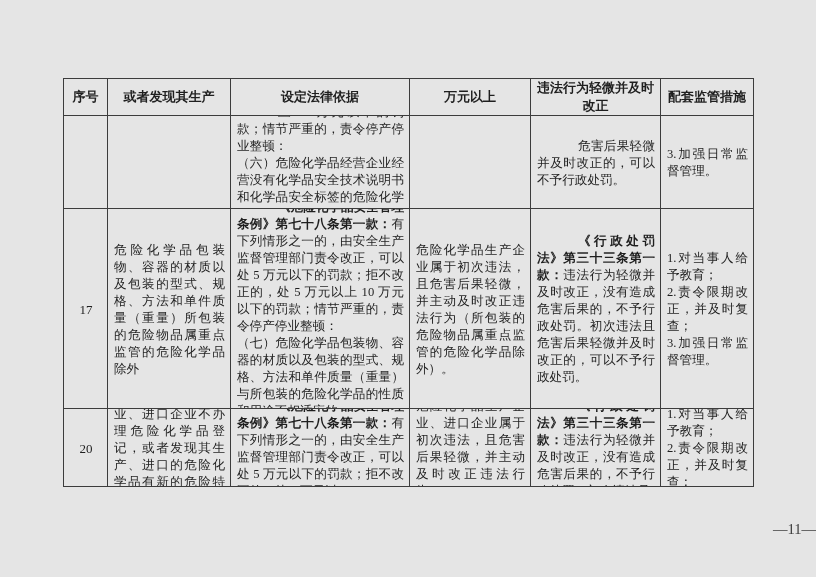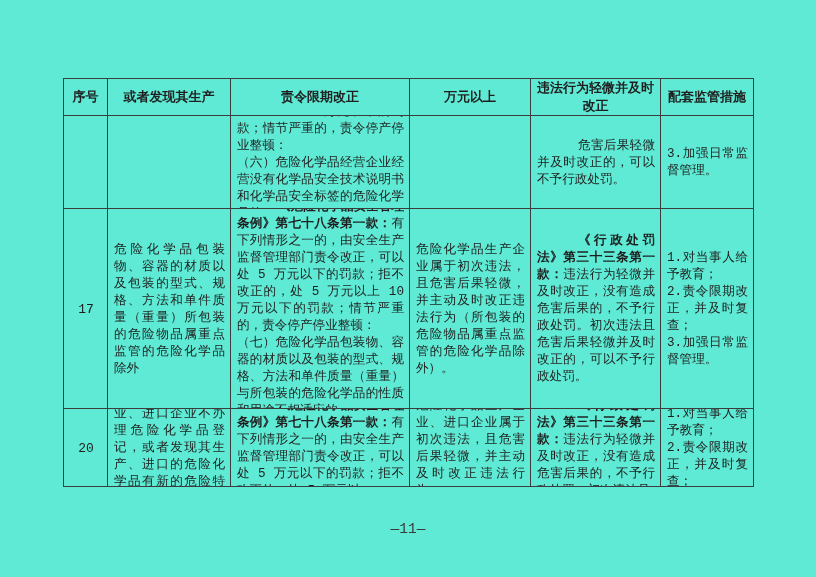--- a/index.html
+++ b/index.html
@@ -5,23 +5,22 @@
   * { margin: 0; padding: 0; box-sizing: border-box; }
   html, body {
     width: 816px; height: 577px;
     background: #ffffff;
     font-family: "Liberation Serif", "DejaVu Serif", serif;
     color: #1f1f1f;
   }
   .page {
     position: relative;
     width: 816px; height: 577px;
-    background: #5eead4;
+    background: #e5e5e5;
     overflow: hidden;
-    font-family: Liberation Mono, monospace;
   }
   table.doc-table {
     position: absolute;
     left: 63px; top: 78px;
     width: 690px;
     table-layout: fixed;
     border-collapse: collapse;
   }
   .doc-table th, .doc-table td {
     border: 1px solid #3c3c3c;
@@ -58,21 +57,21 @@
     text-align: center;
     font-size: 13px;
     white-space: normal;
   }
   .h-rowa .cell { height: 92px; }
   .h-row17 .cell { height: 199px; }
   .h-row18 .cell { height: 77px; }
   .footer {
     position: absolute;
     left: 0; right: 0; top: 521px;
-    text-align: center;
+    text-align: right;
     font-size: 14.5px;
     color: #3a3a3a;
   }
 </style>
 </head>
 <body>
 
 <div class="page">
 
   <table class="doc-table">
@@ -81,21 +80,21 @@
       <col style="width:123px">
       <col style="width:179px">
       <col style="width:121px">
       <col style="width:130px">
       <col style="width:93px">
     </colgroup>
     <thead>
       <tr>
         <th>序号</th>
         <th>或者发现其生产</th>
-        <th>责令限期改正</th>
+        <th>设定法律依据</th>
         <th>万元以上</th>
         <th>违法行为轻微并及时改正</th>
         <th>配套监管措施</th>
       </tr>
     </thead>
     <tbody>
 
       <tr class="h-rowa">
         <td>
           <div class="cell vc hc">

